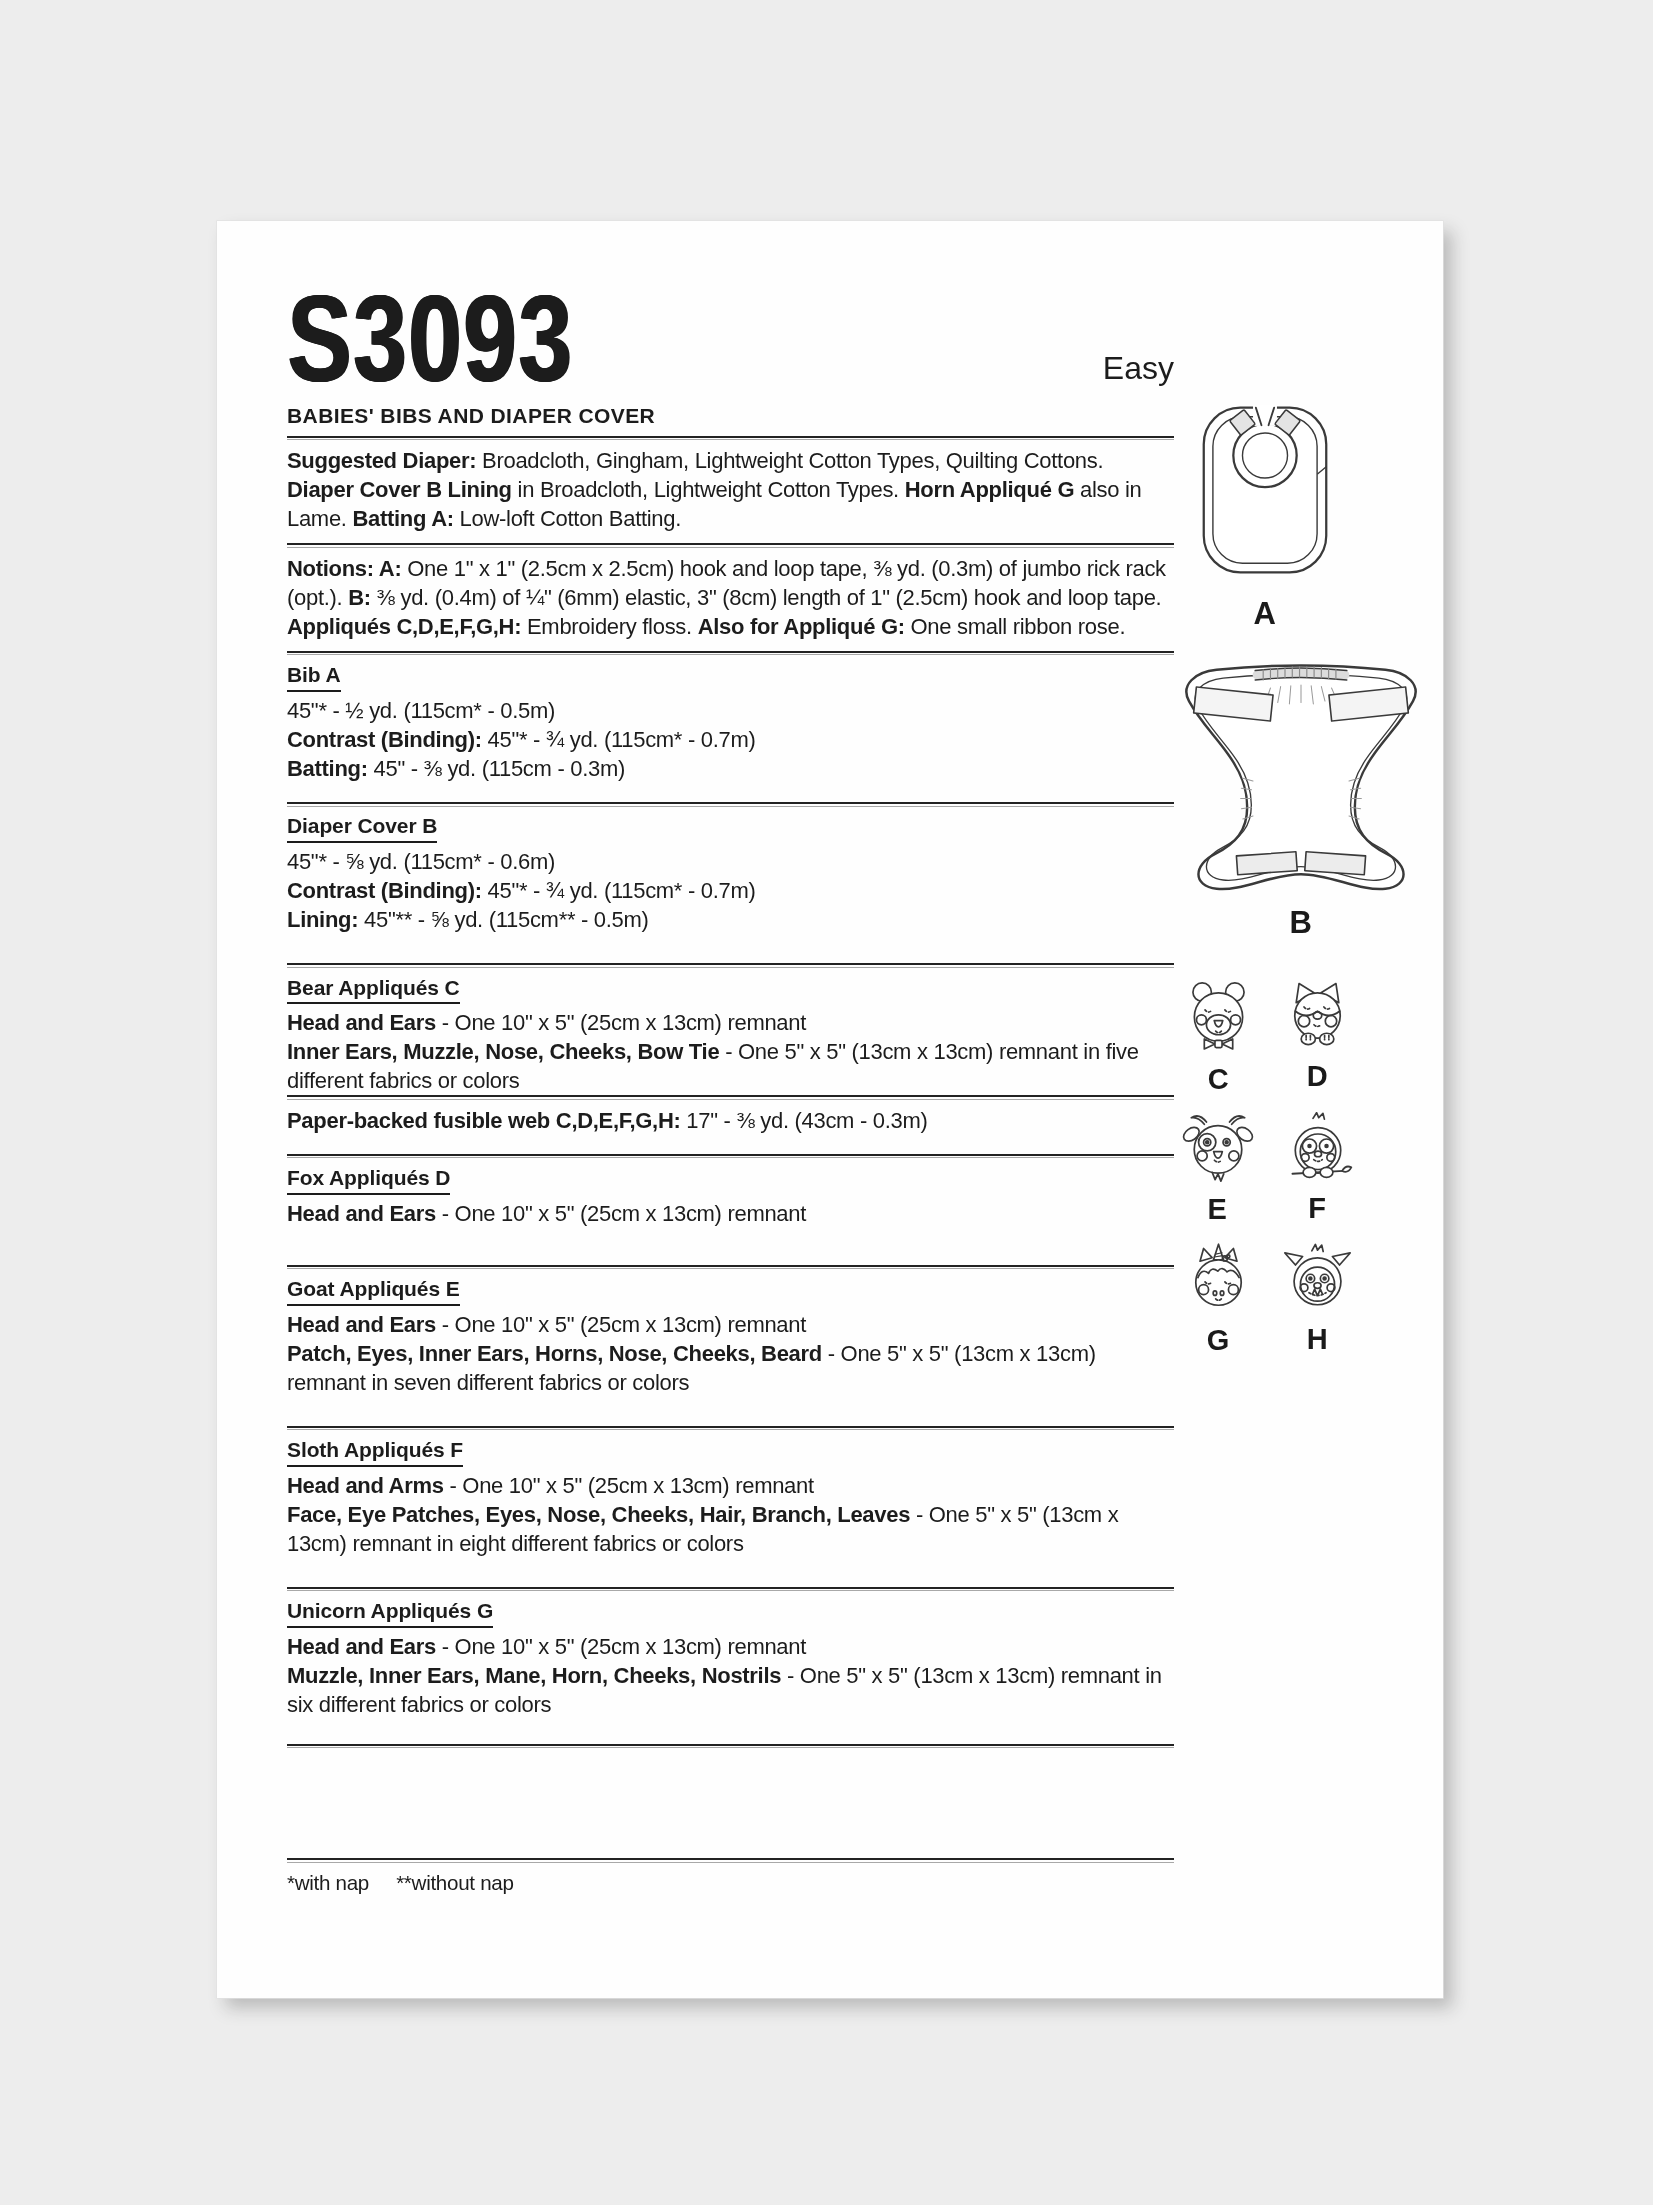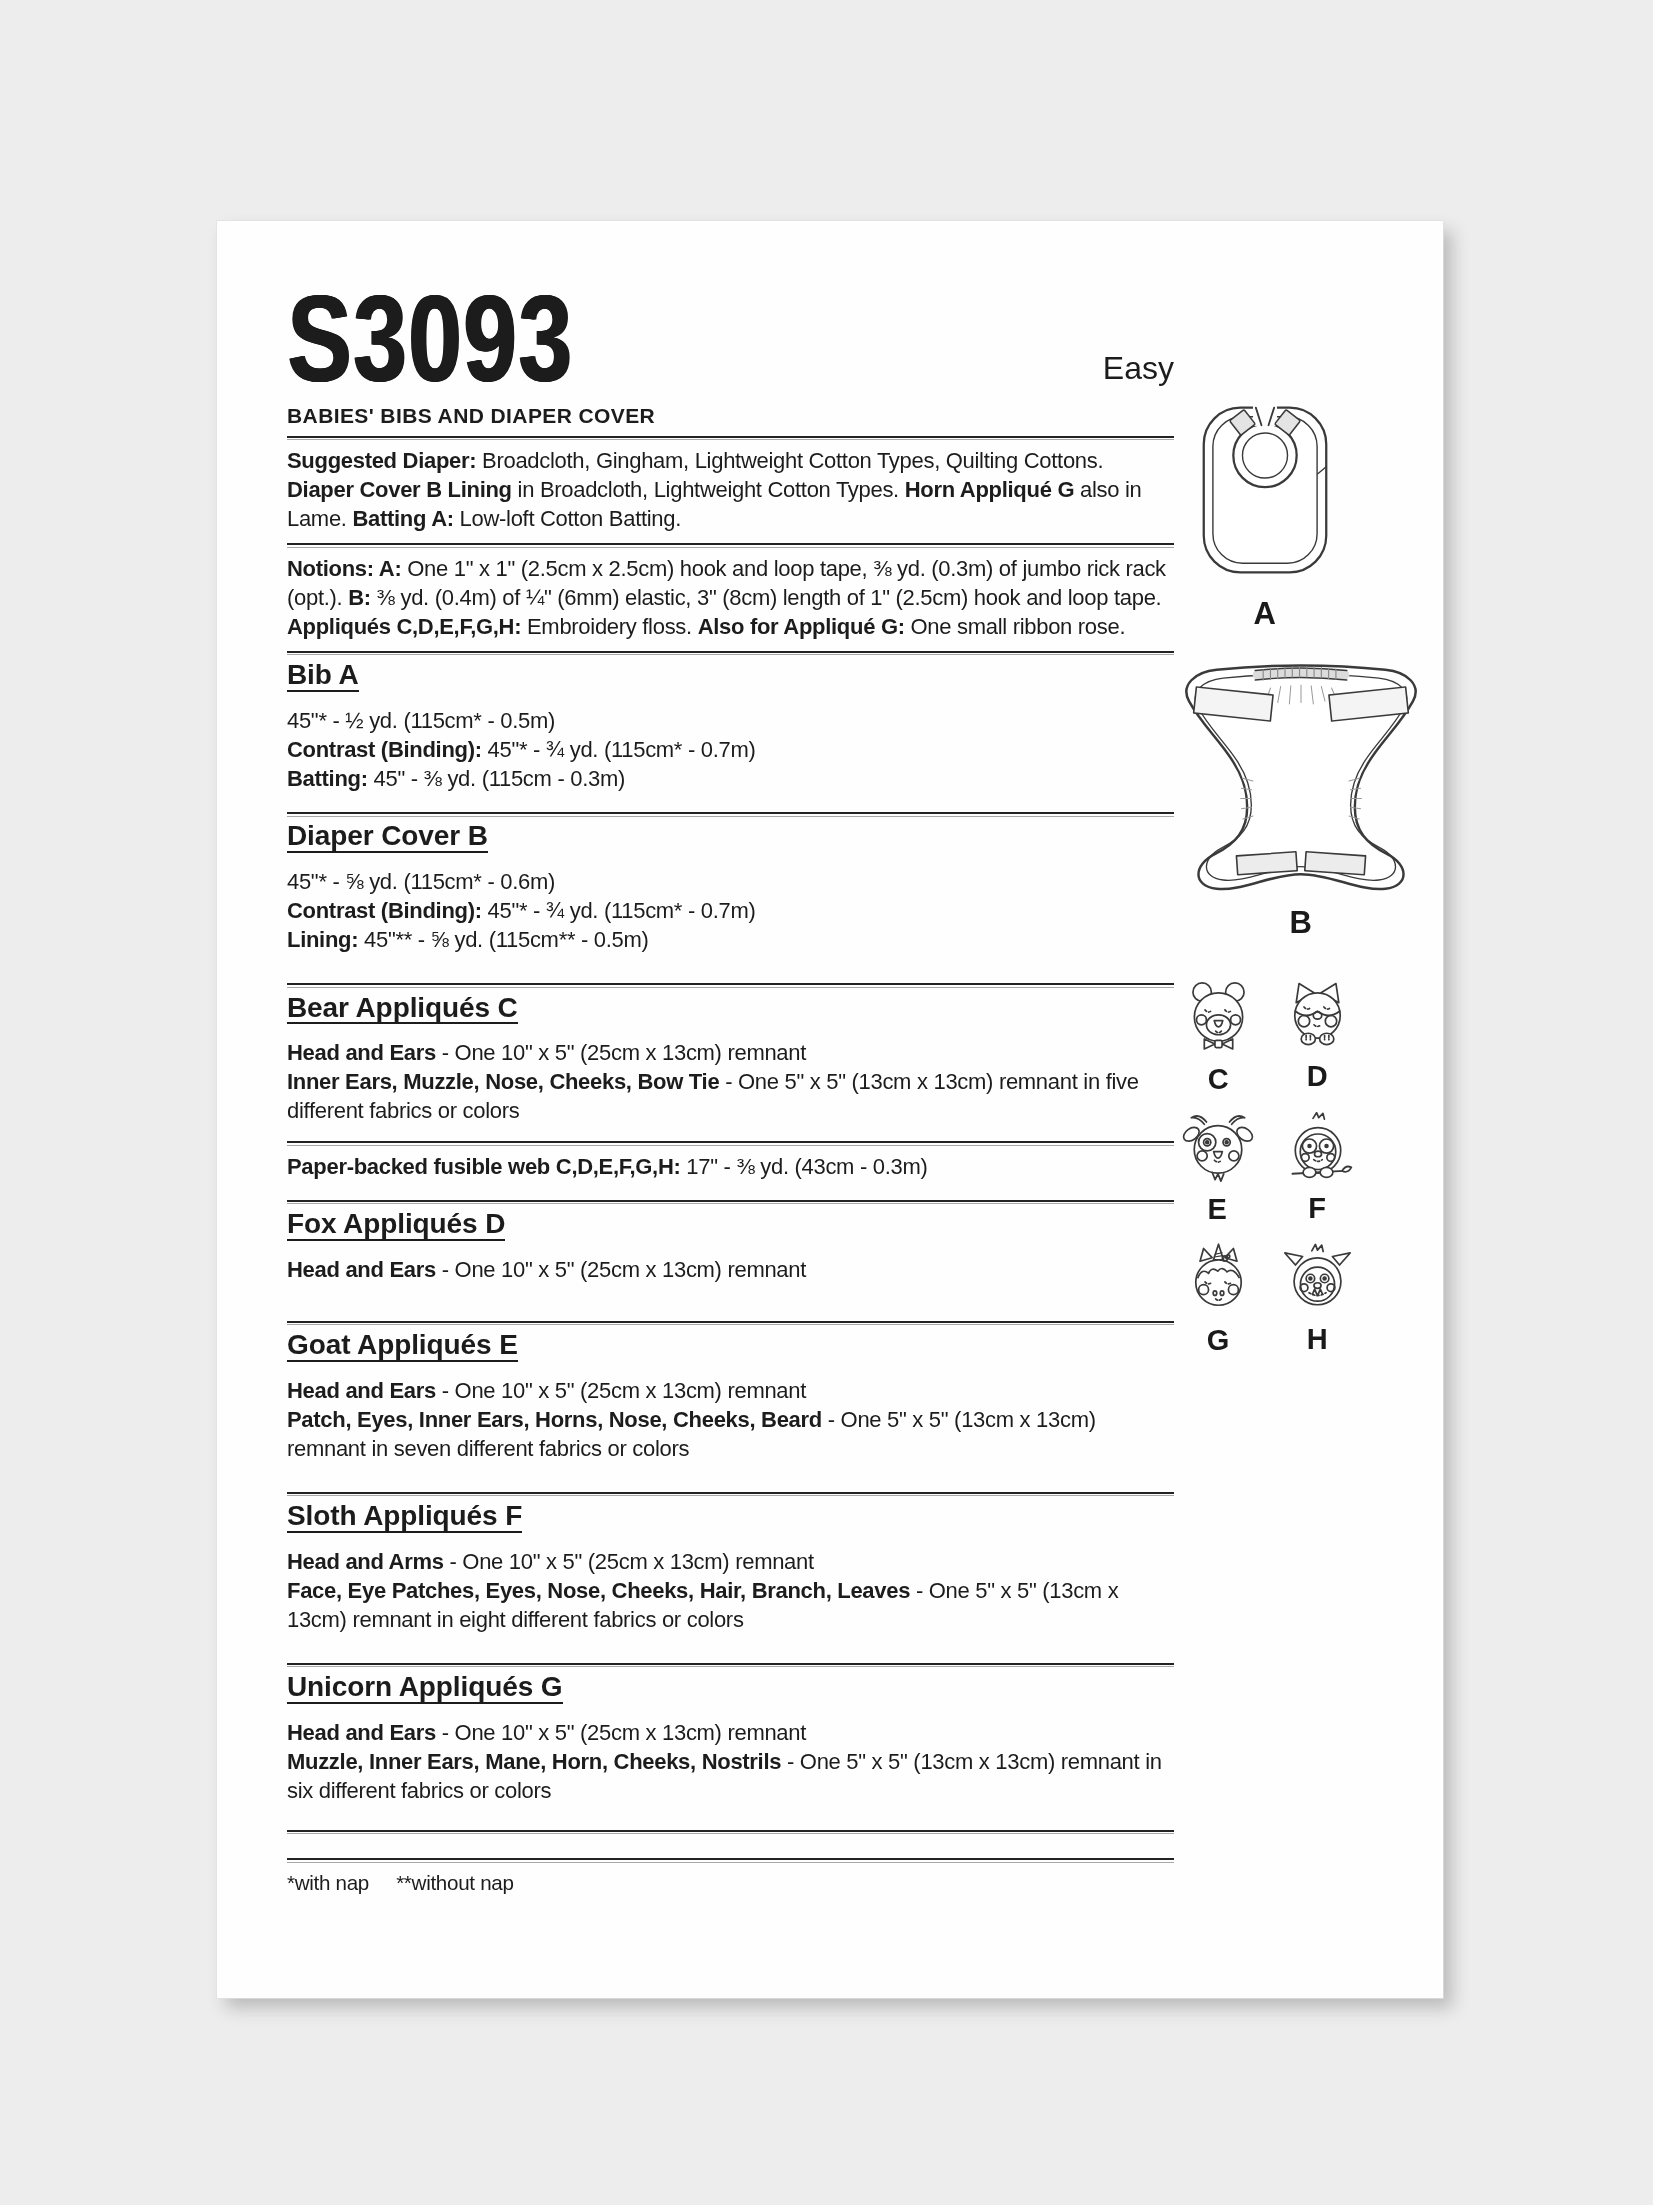--- a/index.html
+++ b/index.html
@@ -10,25 +10,25 @@
   .text-col{position:absolute;left:70px;top:65px;width:887px;bottom:103px;display:flex;
             flex-direction:column;color:#1c1c1c;font-size:22px;line-height:29px;letter-spacing:-0.3px;}
   .title-row{display:flex;align-items:flex-end;height:104px;}
   h1.pattern-no{margin:0;font-size:123px;line-height:.82;font-weight:700;letter-spacing:2.2px;
      transform:scaleX(0.78);transform-origin:0 100%;
      text-shadow:1.5px 0 currentColor,-0.7px 0 currentColor,2.2px 0 currentColor;}
   .difficulty{margin-left:auto;font-size:32px;line-height:1;padding-bottom:5.9px;letter-spacing:0;}
   h2.doc-title{margin:13.2px 0 5.9px;font-size:21px;line-height:26.5px;letter-spacing:0.4px;}
   .rule{height:1.5px;border-top:2.2px solid #232323;border-bottom:0.7px solid #a8a8a8;margin:0;}
   .sec{padding-top:5.9px;}
-  .sec h3{margin:0 0 14px;font-size:28px;line-height:28px;width:fit-content;
+  .sec h3{margin:0 0 4px;font-size:21px;line-height:28px;width:fit-content;
           border-bottom:2.2px solid #1c1c1c;padding-bottom:0.7px;letter-spacing:-0.1px;}
   .line{margin:0;}
   .b{font-weight:700;}
-  .pb14{padding-bottom:10.3px}.pb22{padding-bottom:16px}.pb26{padding-bottom:19px}.pb40{padding-bottom:29px}
+  .pb14{padding-bottom:10.3px}.pb22{}.pb26{padding-bottom:19px}.pb40{padding-bottom:29px}
   .pb50{padding-bottom:37px}.pb34{padding-bottom:25px}.pb0{padding-bottom:0}
   .grow{flex:1 1 auto;min-height:11.8px;}
   .footnote{margin:7.4px 0 0;font-size:20.6px;line-height:25px;white-space:pre;}
   .figures{position:absolute;inset:0;}
   .fig{position:absolute;display:flex;flex-direction:column;align-items:center;}
   .fig svg{display:block;}
   .fig figcaption{font-weight:700;font-size:31px;color:#1a1a1a;letter-spacing:0.7px;margin-top:17.6px;}
   .fig-b figcaption{margin-top:8.8px;}
   .face figcaption{font-size:29px;margin-top:8.8px;}
   .fig-a{left:981px;top:181px;width:134px;}

